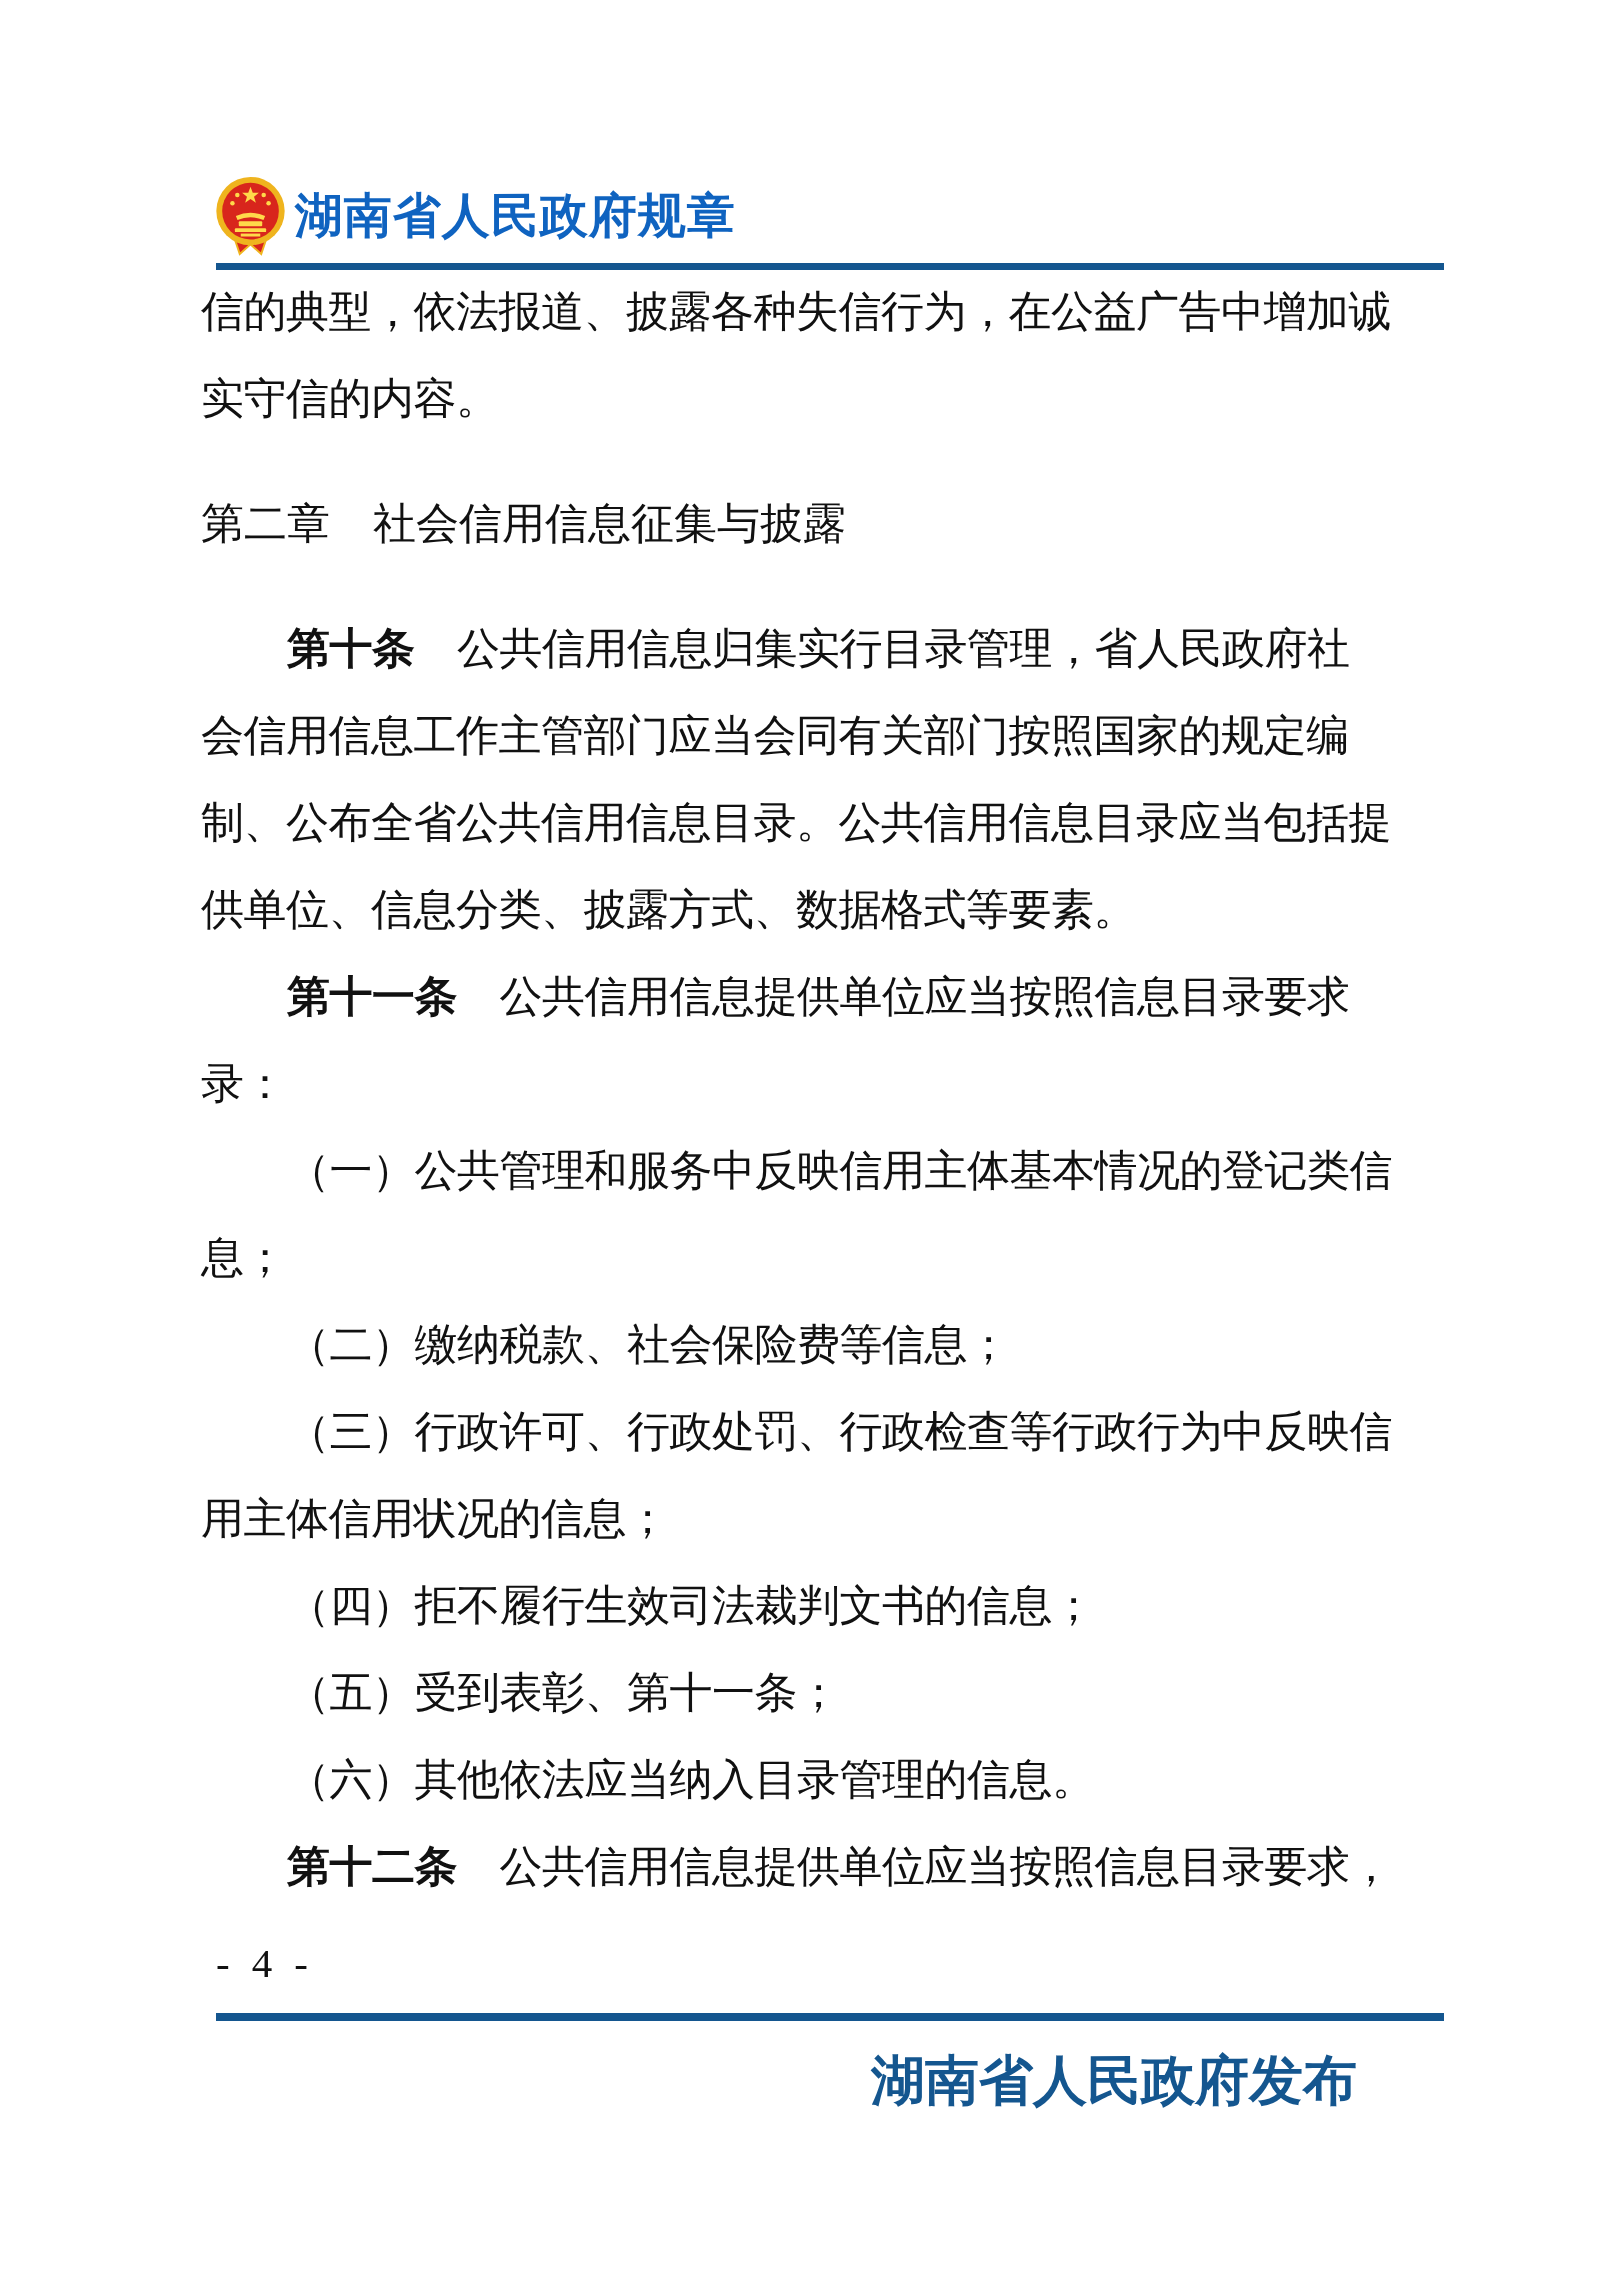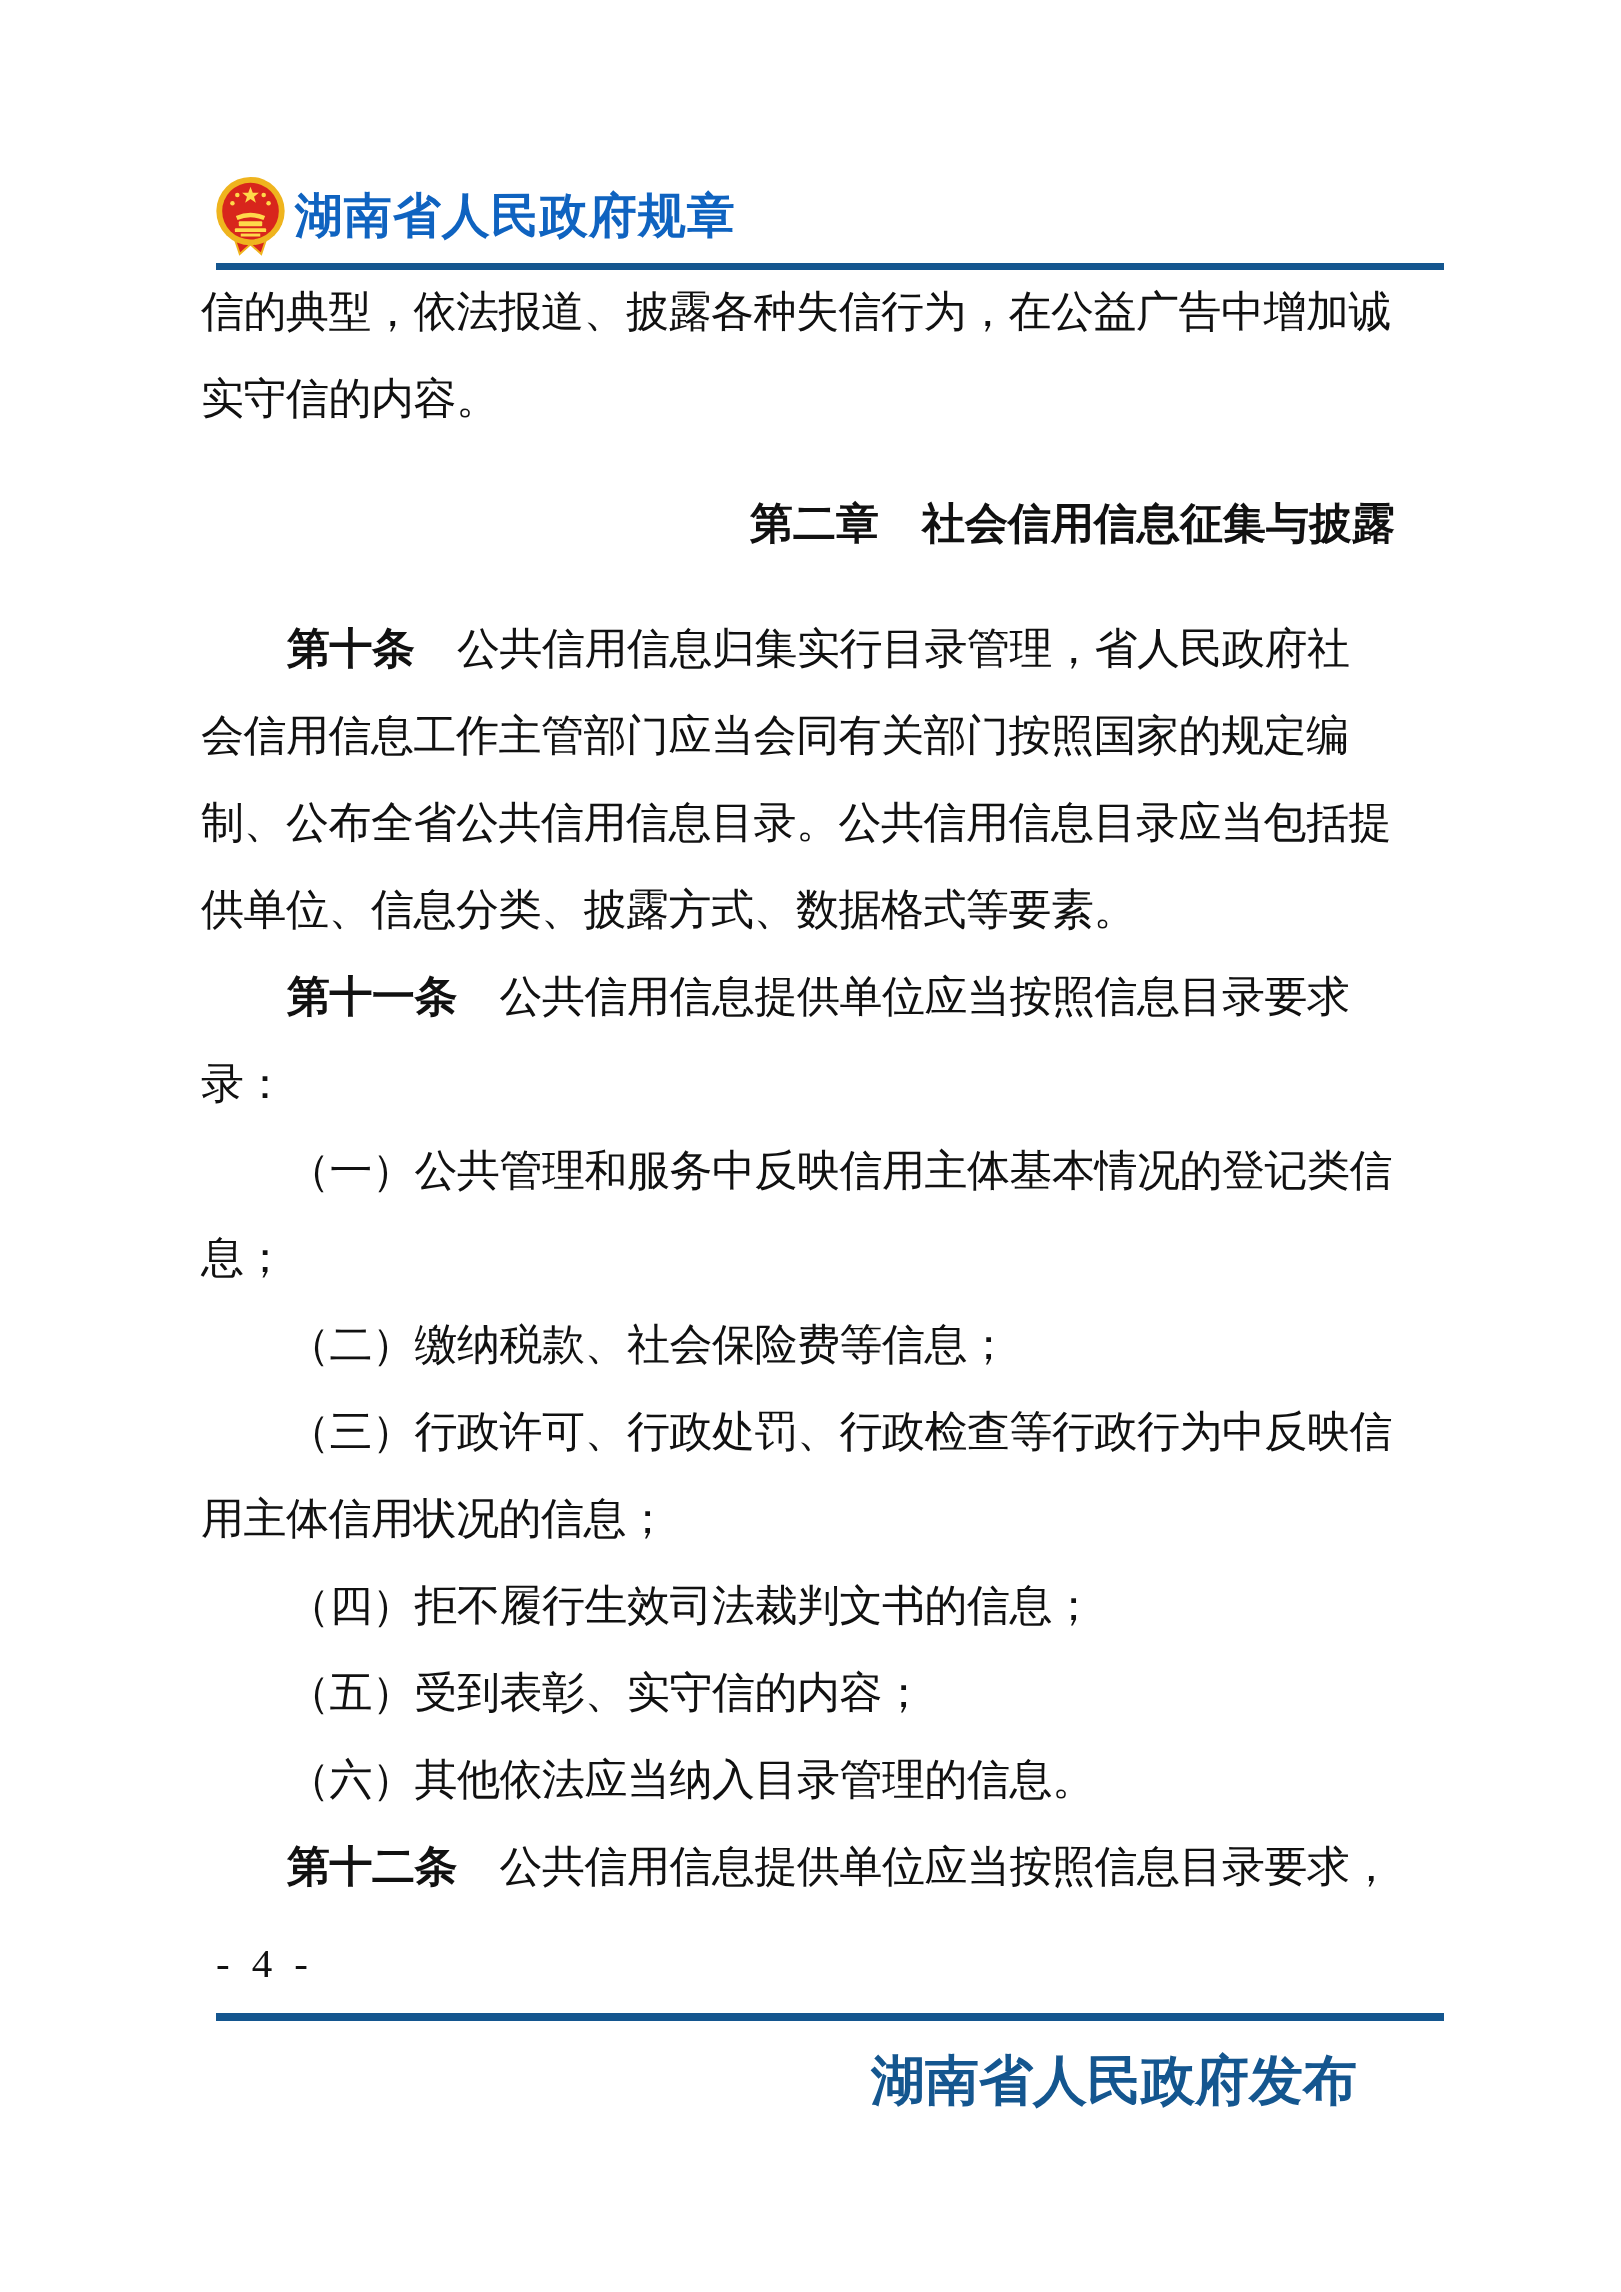--- a/index.html
+++ b/index.html
@@ -52,24 +52,24 @@
     color:var(--ink);
   }
   .line{
     height:87px;
     line-height:87px;
     white-space:nowrap;
     letter-spacing:-0.5px;
   }
   .line.indent{ text-indent:86px; }
   .line.chapter{
-    text-align:right;
+    text-align:left;
     text-indent:0;
     font-family:"Liberation Sans","DejaVu Sans",sans-serif;
-    font-weight:700;
+    font-weight:400;
     margin:38px 0;
     letter-spacing:0;
   }
   .article-no{
     font-family:"Liberation Sans","DejaVu Sans",sans-serif;
     font-weight:700;
     text-align:center;
   }
   
   .page-number{
@@ -135,21 +135,21 @@
       <div class="line"><span>制、公布全省公共信用信息目录。公共信用信息目录应当包括提</span></div>
       <div class="line"><span>供单位、信息分类、披露方式、数据格式等要素。</span></div>
       <div class="line indent"><strong class="article-no">第十一条</strong><span>　公共信用信息提供单位应当按照信息目录要求</span></div>
       <div class="line"><span>录：</span></div>
       <div class="line indent"><span>（一）公共管理和服务中反映信用主体基本情况的登记类信</span></div>
       <div class="line"><span>息；</span></div>
       <div class="line indent"><span>（二）缴纳税款、社会保险费等信息；</span></div>
       <div class="line indent"><span>（三）行政许可、行政处罚、行政检查等行政行为中反映信</span></div>
       <div class="line"><span>用主体信用状况的信息；</span></div>
       <div class="line indent"><span>（四）拒不履行生效司法裁判文书的信息；</span></div>
-      <div class="line indent"><span>（五）受到表彰、实守信的内容；</span></div>
+      <div class="line indent"><span>（五）受到表彰、第十一条；</span></div>
       <div class="line indent"><span>（六）其他依法应当纳入目录管理的信息。</span></div>
       <div class="line indent"><strong class="article-no">第十二条</strong><span>　公共信用信息提供单位应当按照信息目录要求，</span></div>
     </div>
 
   <div class="page-number">- 4 -</div>
 
   <div class="footer-rule"></div>
 
   <div class="publisher">湖南省人民政府发布</div>
 

